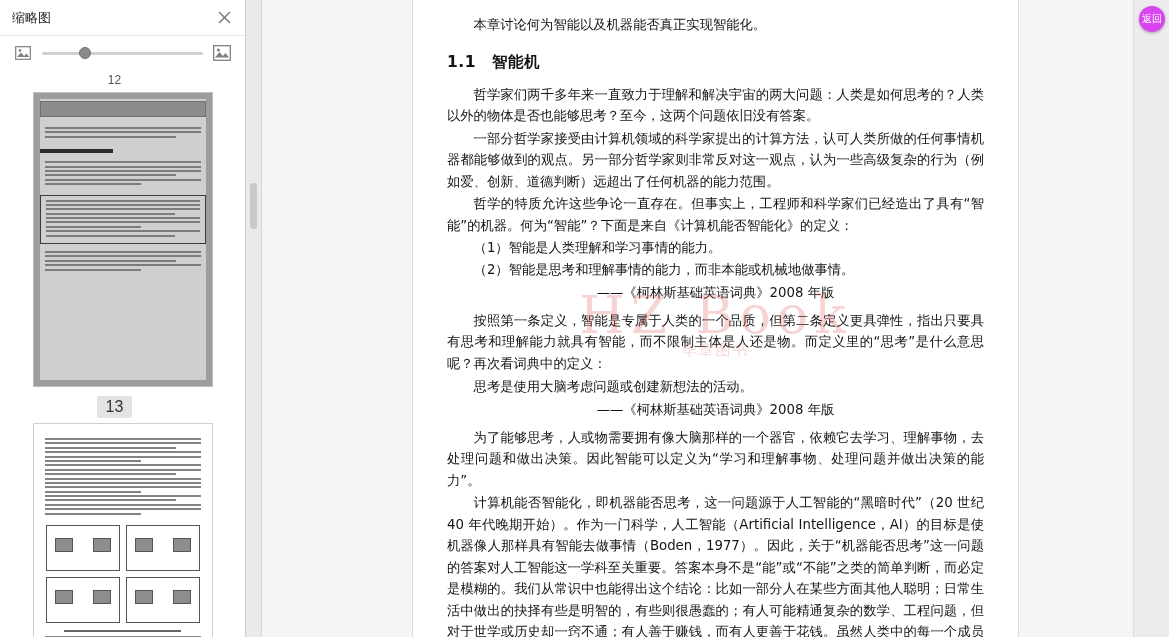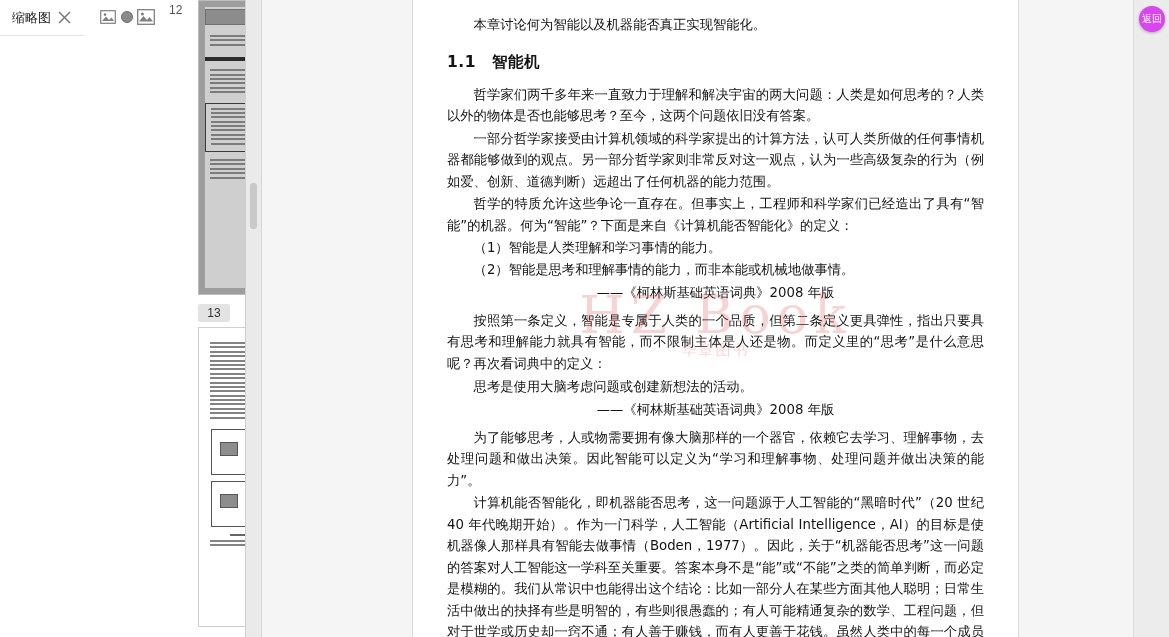--- a/index.html
+++ b/index.html
@@ -17,21 +17,21 @@
     background: #f0f0f0;
   }
 
   
   .thumb-panel {
     width: 246px;
     height: 637px;
     background: #ffffff;
     border-right: 1px solid #d0d0d0;
     display: flex;
-    flex-direction: row;
+    flex-direction: column;
     position: relative;
   }
   .thumb-header {
     height: 36px;
     display: flex;
     align-items: center;
     padding: 0 8px 0 12px;
     border-bottom: 1px solid #e6e6e6;
   }
   .thumb-title {
@@ -86,21 +86,21 @@
   }
   .page-num.boxed {
     display: block;
     margin: 0 auto;
   }
   .page-num.boxed span {
     display: inline-block;
     background: #e3e3e3;
     border-radius: 2px;
     padding: 2px 9px;
-    font-size: 12px;
+    font-size: 16px;
     color: #333;
   }
 
   .thumb-scroll {
     flex: 1;
     overflow: hidden;
     position: relative;
   }
 
   .thumb-card {

